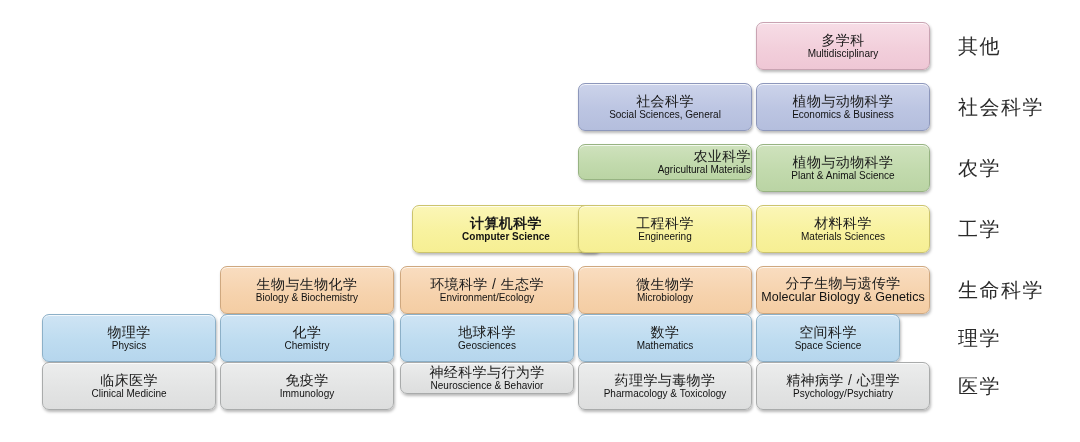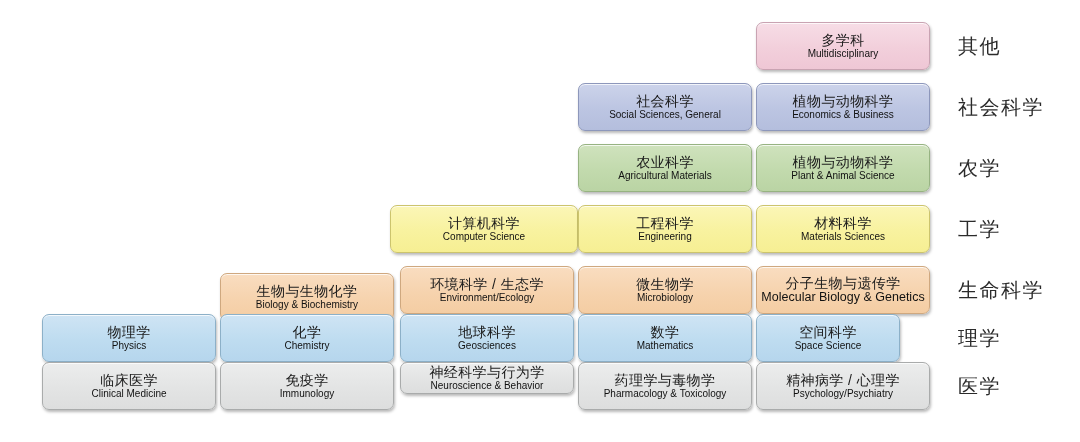--- a/index.html
+++ b/index.html
@@ -74,47 +74,47 @@
         <div class="cn">社会科学</div>
         <div class="en">Social Sciences, General</div>
       </div>
       <div class="cell c-blue2" style="left: 756px; width: 174px; height: 48px;">
         <div class="cn">植物与动物科学</div>
         <div class="en">Economics &amp; Business</div>
       </div>
     </div>
     <div class="axis-label" style="top: 94px;">社会科学</div>
     <div class="row" style="top: 144px;">
-      <div class="cell c-green" style="left: 578px; width: 174px; height: 48px;">
+      <div class="cell c-green" style="left: 578px; width: 174px; height: 36px; align-items: flex-end;">
         <div class="cn">农业科学</div>
         <div class="en">Agricultural Materials</div>
       </div>
       <div class="cell c-green" style="left: 756px; width: 174px; height: 48px;">
         <div class="cn">植物与动物科学</div>
         <div class="en">Plant &amp; Animal Science</div>
       </div>
     </div>
     <div class="axis-label" style="top: 155px;">农学</div>
     <div class="row" style="top: 205px;">
-      <div class="cell c-yellow" style="left: 390px; width: 188px; height: 48px;">
+      <div class="cell c-yellow" style="left: 412px; width: 188px; height: 48px; font-weight: bold;">
         <div class="cn">计算机科学</div>
         <div class="en">Computer Science</div>
       </div>
       <div class="cell c-yellow" style="left: 578px; width: 174px; height: 48px;">
         <div class="cn">工程科学</div>
         <div class="en">Engineering</div>
       </div>
       <div class="cell c-yellow" style="left: 756px; width: 174px; height: 48px;">
         <div class="cn">材料科学</div>
         <div class="en">Materials Sciences</div>
       </div>
     </div>
     <div class="axis-label" style="top: 216px;">工学</div>
     <div class="row" style="top: 266px;">
-      <div class="cell c-orange" style="left: 220px; width: 174px; height: 48px; margin-top: 7px;">
+      <div class="cell c-orange" style="left: 220px; width: 174px; height: 48px;">
         <div class="cn">生物与生物化学</div>
         <div class="en">Biology &amp; Biochemistry</div>
       </div>
       <div class="cell c-orange" style="left: 400px; width: 174px; height: 48px;">
         <div class="cn">环境科学 / 生态学</div>
         <div class="en">Environment/Ecology</div>
       </div>
       <div class="cell c-orange" style="left: 578px; width: 174px; height: 48px;">
         <div class="cn">微生物学</div>
         <div class="en">Microbiology</div>

